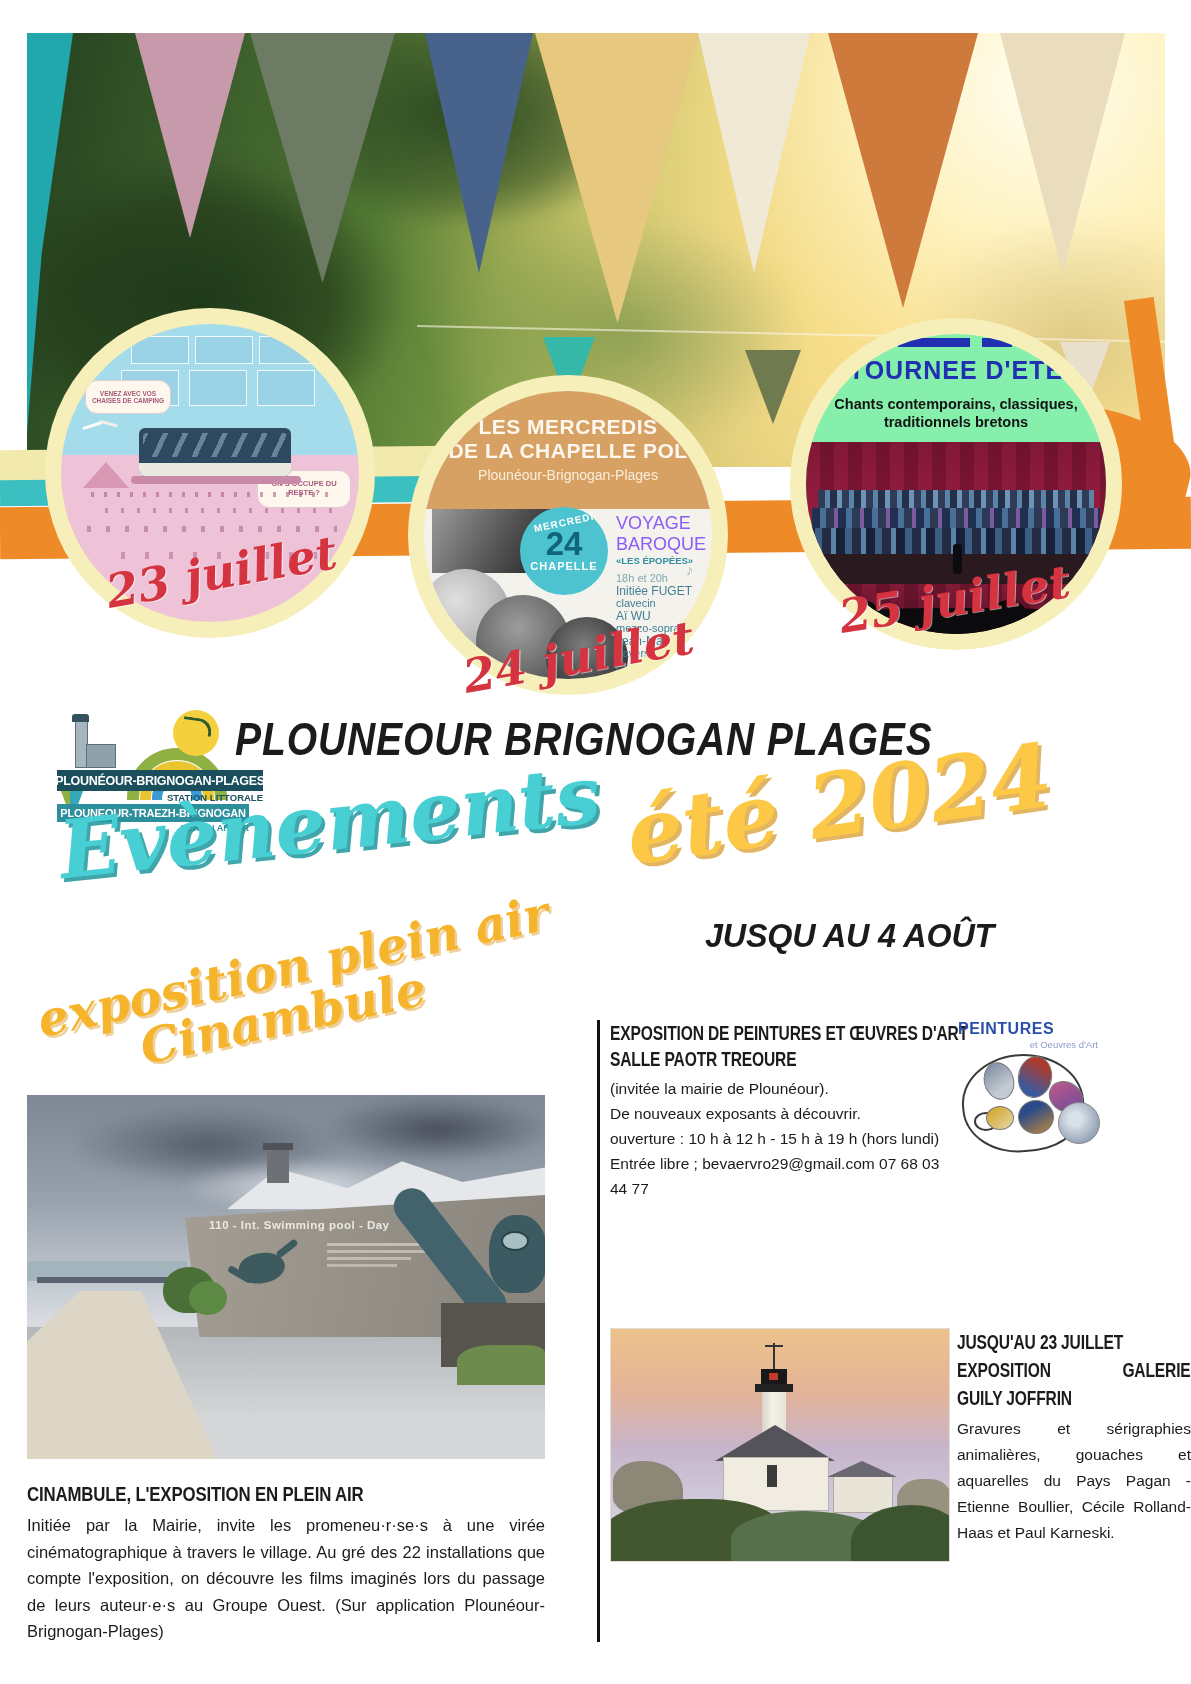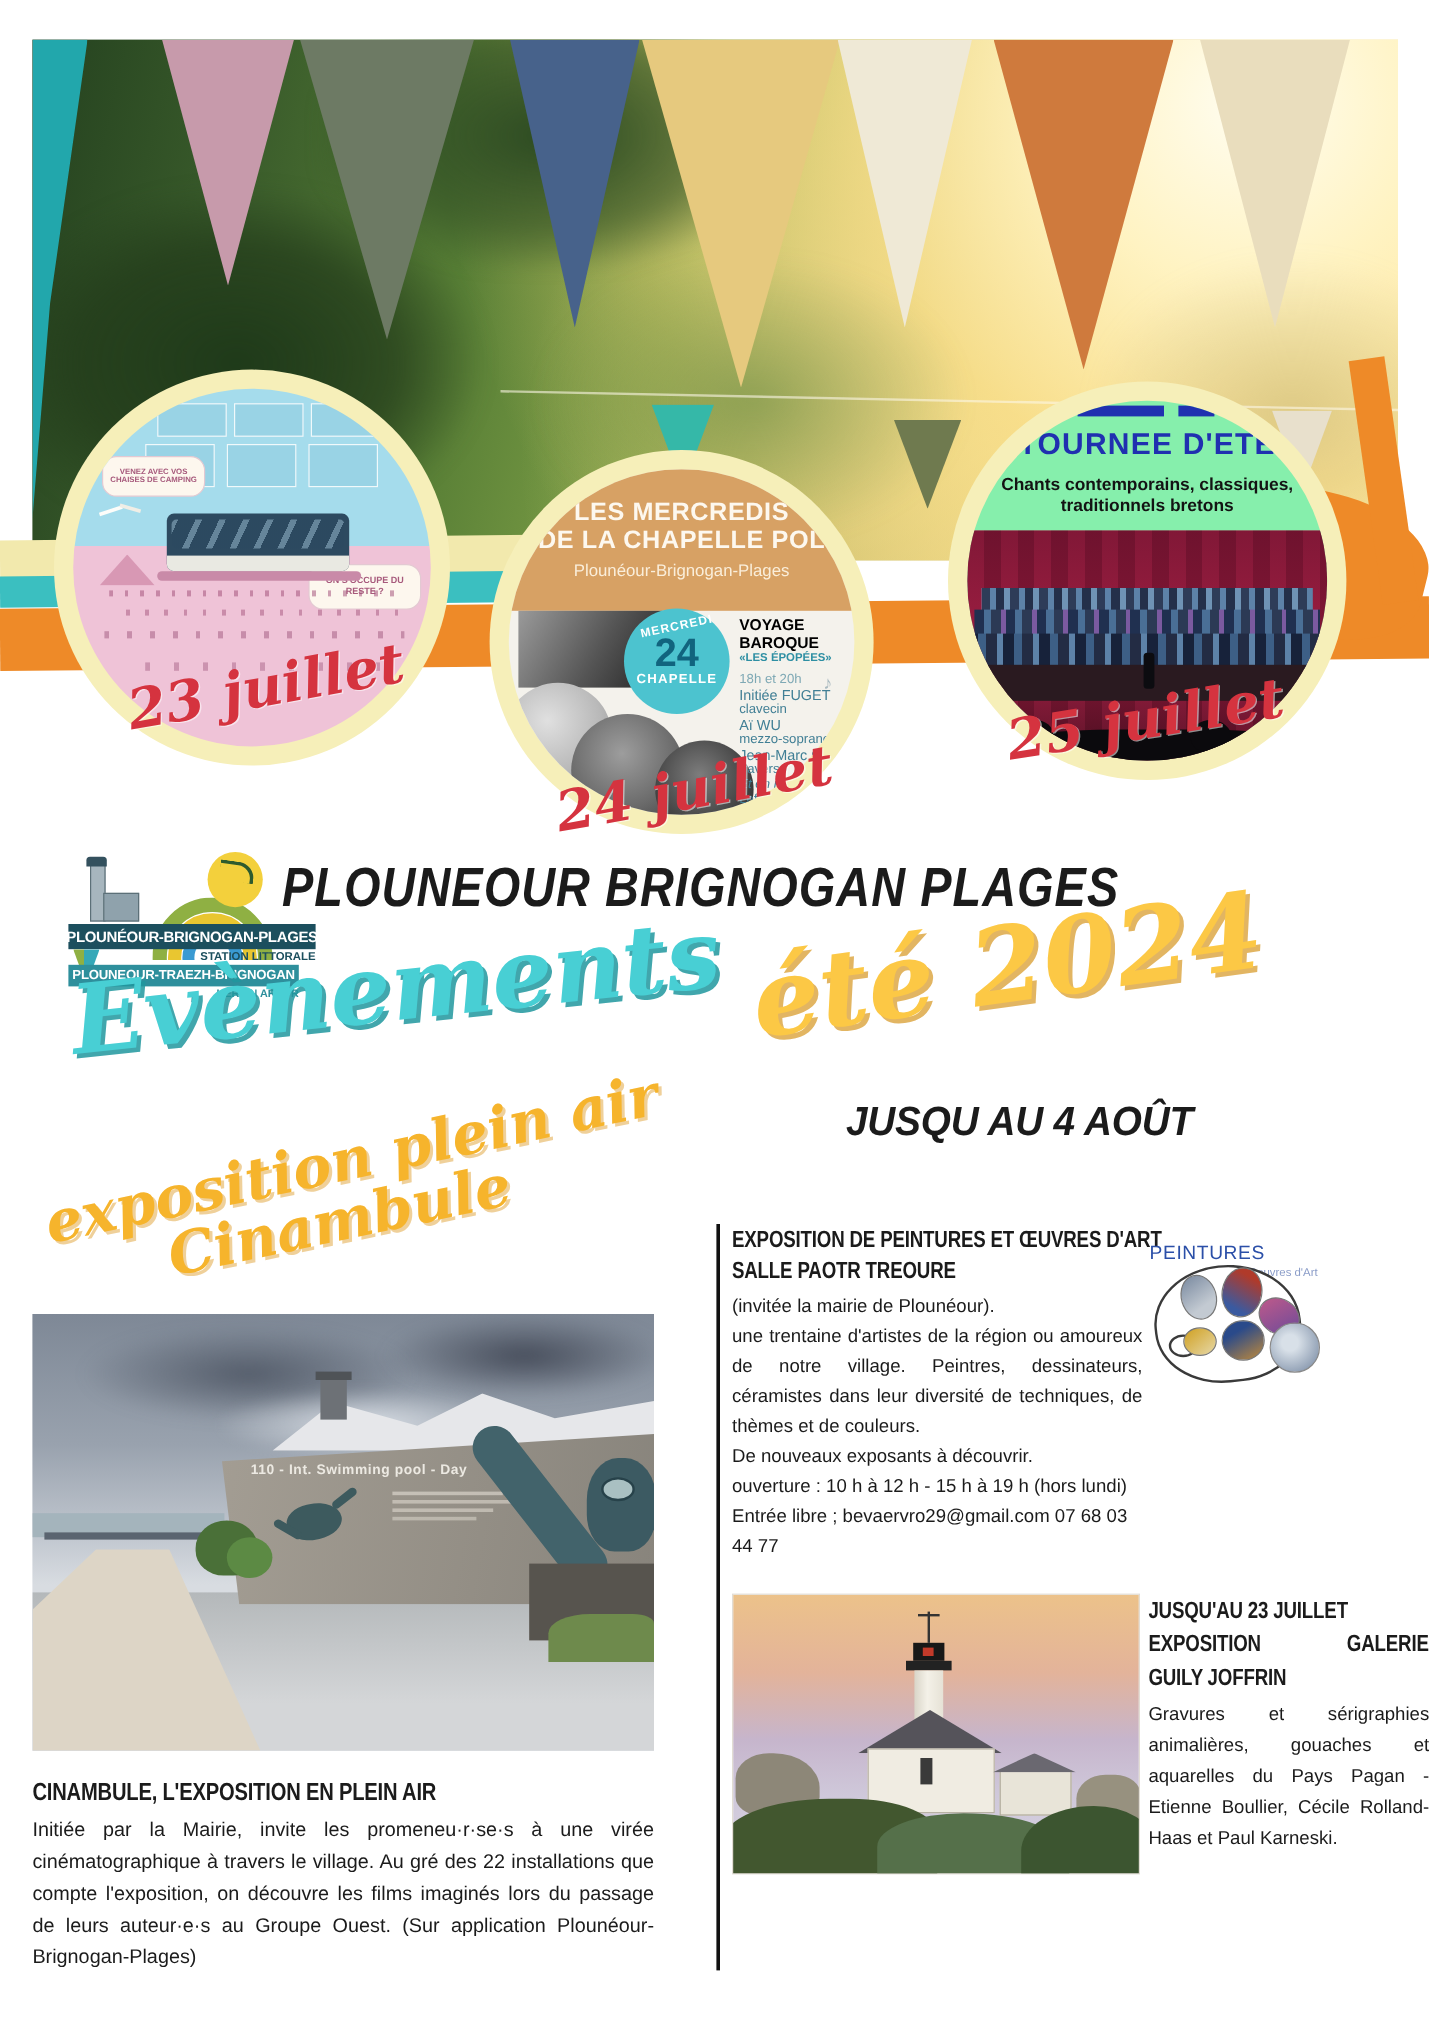--- a/index.html
+++ b/index.html
@@ -113,21 +113,21 @@
       <div class="portrait" style="left:52px;top:204px;width:94px;height:94px;background:radial-gradient(circle at 45% 35%,#9d9d9d 0%,#6c6c6c 55%,#3c3c3c 100%);"></div>
       <div class="portrait" style="left:122px;top:226px;width:82px;height:82px;background:radial-gradient(circle at 45% 35%,#7d7d7d 0%,#454545 55%,#1f1f1f 100%);"></div>
 
       <div class="abs" style="left:96px;top:116px;width:88px;height:88px;border-radius:50%;background:#4cc3cf;text-align:center;color:#ffffff;">
         <div style="margin-top:10px;font-size:10px;font-weight:700;letter-spacing:1px;transform:rotate(-12deg);">MERCREDI</div>
         <div style="font-size:33px;font-weight:800;line-height:32px;color:#11647e;">24</div>
         <div style="font-size:11px;font-weight:800;letter-spacing:1px;">CHAPELLE</div>
       </div>
 
       <div class="abs" style="left:192px;top:122px;width:120px;">
-        <div style="font-size:13px;font-weight:700;color:#000000;">VOYAGE BAROQUE</div>
+        <div style="font-size:18px;font-weight:400;color:#8b5cf6;">VOYAGE BAROQUE</div>
         <div style="font-size:9.5px;font-weight:700;color:#2e8fa3;margin-bottom:6px;">«LES ÉPOPÉES»</div>
         <div class="c2line" style="color:#7fa9b5;">18h et 20h</div>
         <div class="c2line" style="font-size:12px;">Initiée FUGET</div>
         <div class="c2line">clavecin</div>
         <div class="c2line" style="font-size:12px;">Aï WU</div>
         <div class="c2line">mezzo-soprano</div>
         <div class="c2line" style="font-size:12px;">Jean-Marc GOUJON</div>
         <div class="c2line">traverso</div>
         <div class="c2line" style="font-style:italic;">Et en invitée Claire</div>
         <div class="c2line">Lefilliâtre</div>
@@ -244,29 +244,28 @@
 
   <div class="abs" style="left:597px;top:1020px;width:3px;height:622px;background:#111111;"></div>
 
   <div class="abs" style="left:610px;top:1020px;width:342px;">
     <div class="cond" style="transform:scaleX(.8);width:428px;">
       <div class="headline" style="font-size:19.5px;line-height:26px;white-space:nowrap;">EXPOSITION DE PEINTURES ET ŒUVRES D'ART</div>
       <div class="headline" style="font-size:19.5px;line-height:26px;">SALLE PAOTR TREOURE</div>
     </div>
     <div style="font-size:15.5px;line-height:25px;margin-top:4px;">
       <div>(invitée la mairie de Plounéour).</div>
-      <div class="just">une trentaine d'artistes de la région ou amoureux de notre village. Peintres, dessinateurs, céramistes dans leur diversité de techniques, de thèmes et de couleurs.</div>
       <div>De nouveaux exposants à découvrir.</div>
       <div>ouverture : 10 h à 12 h - 15 h à 19 h (hors lundi)</div>
       <div>Entrée libre ; bevaervro29@gmail.com 07 68 03 44 77</div>
     </div>
   </div>
 
   <div class="abs" style="left:958px;top:1020px;width:140px;">
-    <div style="font-size:16px;font-weight:400;color:#2b4fa8;letter-spacing:.5px;margin-top:16px;">PEINTURES</div>
+    <div style="font-size:16px;font-weight:700;color:#2b4fa8;letter-spacing:.5px;">PEINTURES</div>
     <div style="font-size:9.5px;color:#8a9cc8;text-align:right;margin-top:1px;">et Oeuvres d'Art</div>
     <div class="abs" style="left:4px;top:34px;width:128px;height:100px;">
       <div class="abs" style="left:0;top:0;width:118px;height:94px;background:#ffffff;border:2px solid #3a3a3a;border-radius:55% 60% 50% 55%;transform:rotate(-6deg);"></div>
       <div class="abs" style="left:12px;top:58px;width:20px;height:15px;background:#ffffff;border:2px solid #3a3a3a;border-radius:50%;"></div>
       <div class="abs" style="left:22px;top:8px;width:28px;height:36px;border:1px solid #777;border-radius:50%;transform:rotate(-16deg);background:linear-gradient(160deg,#7a8aa0,#c3cad2 70%);"></div>
       <div class="abs" style="left:56px;top:2px;width:32px;height:40px;border:1px solid #777;border-radius:50%;transform:rotate(10deg);background:linear-gradient(200deg,#b03a2a 20%,#3a5aa0 80%);"></div>
       <div class="abs" style="left:86px;top:28px;width:34px;height:28px;border:1px solid #777;border-radius:50%;transform:rotate(32deg);background:linear-gradient(120deg,#c05a8a,#6a4a9a);"></div>
       <div class="abs" style="left:56px;top:46px;width:34px;height:32px;border:1px solid #777;border-radius:50%;background:linear-gradient(150deg,#2a4a8a 30%,#c08a3a);"></div>
       <div class="abs" style="left:24px;top:52px;width:26px;height:22px;border:1px solid #777;border-radius:50%;background:linear-gradient(140deg,#d0a020,#e6d8a8);"></div>
       <div class="abs" style="left:96px;top:48px;width:40px;height:40px;border:1px solid #888;border-radius:50%;background:radial-gradient(circle at 40% 40%,#d8e0e8 20%,#8a9ab0 80%);"></div>

